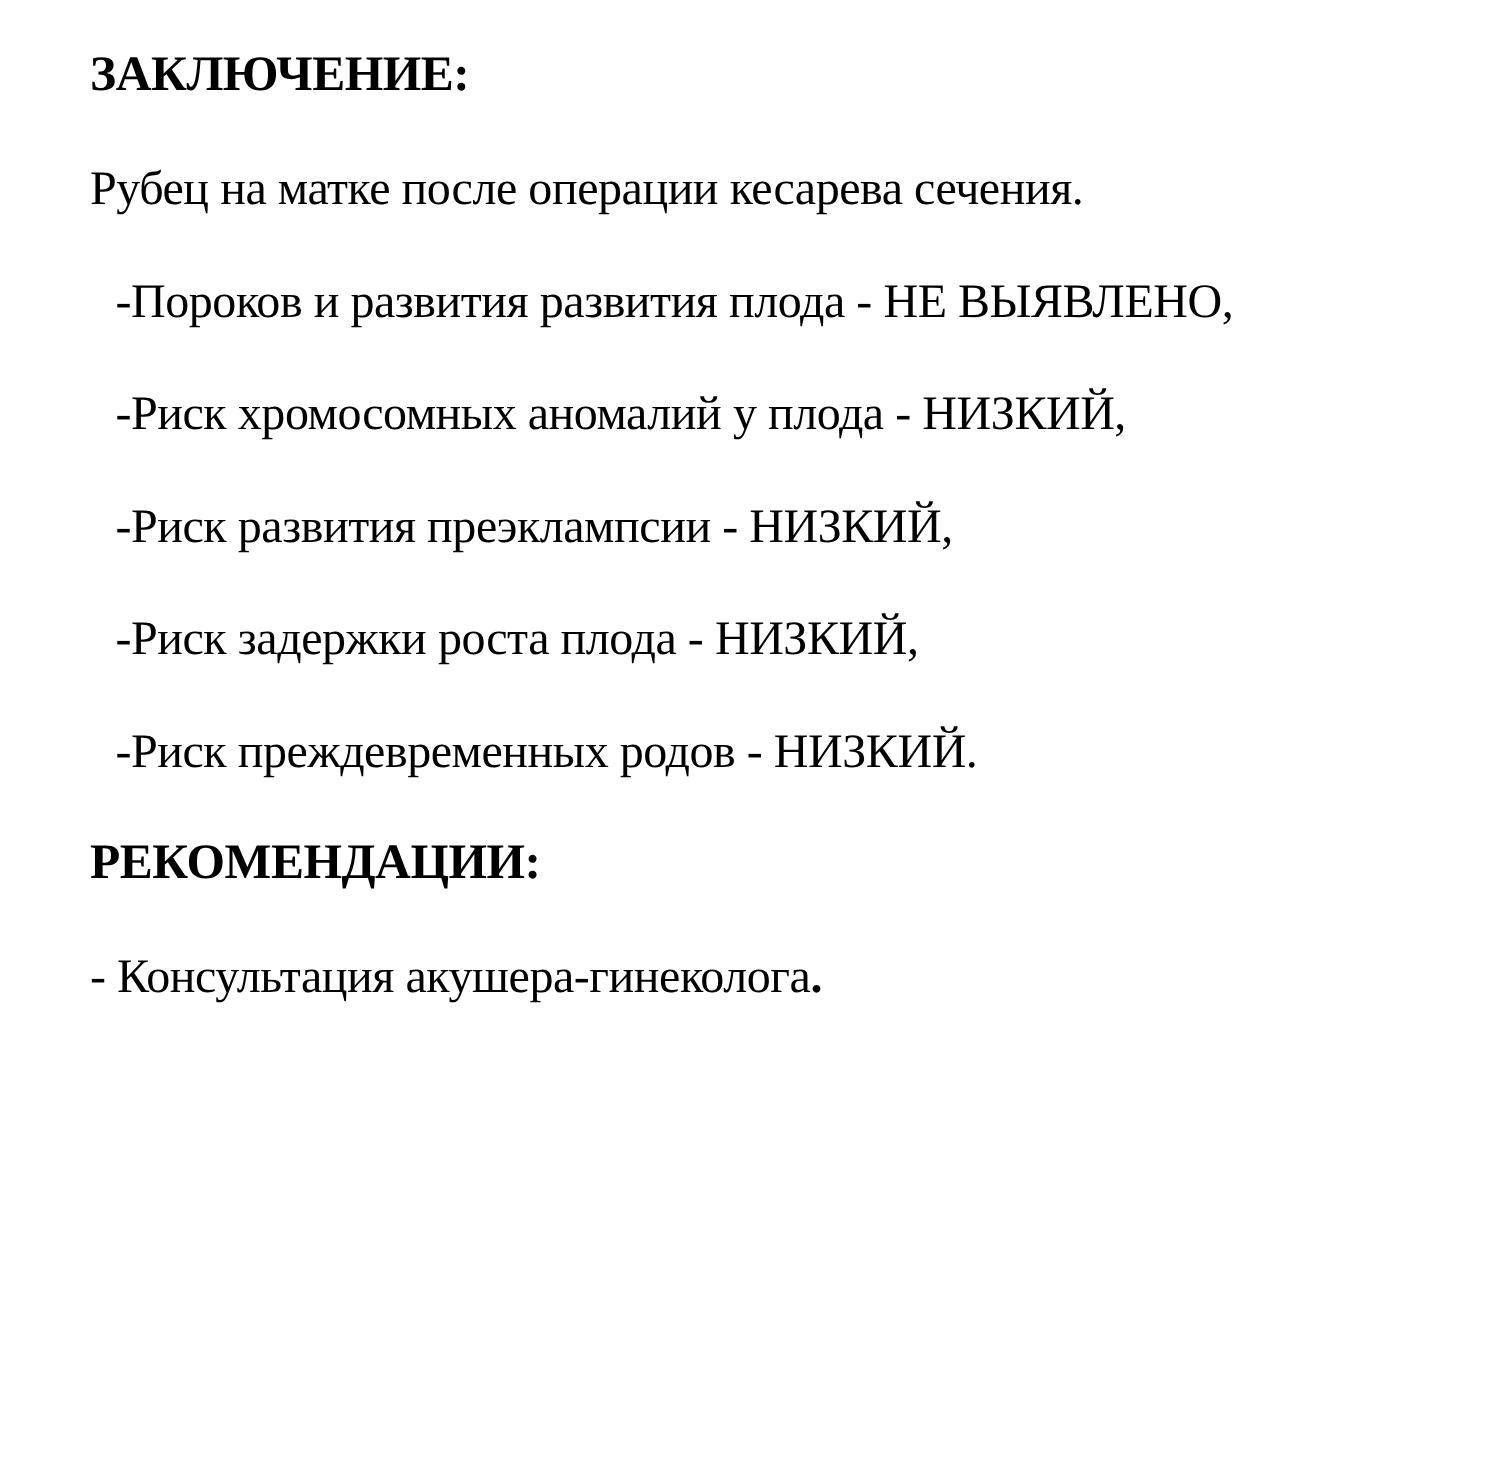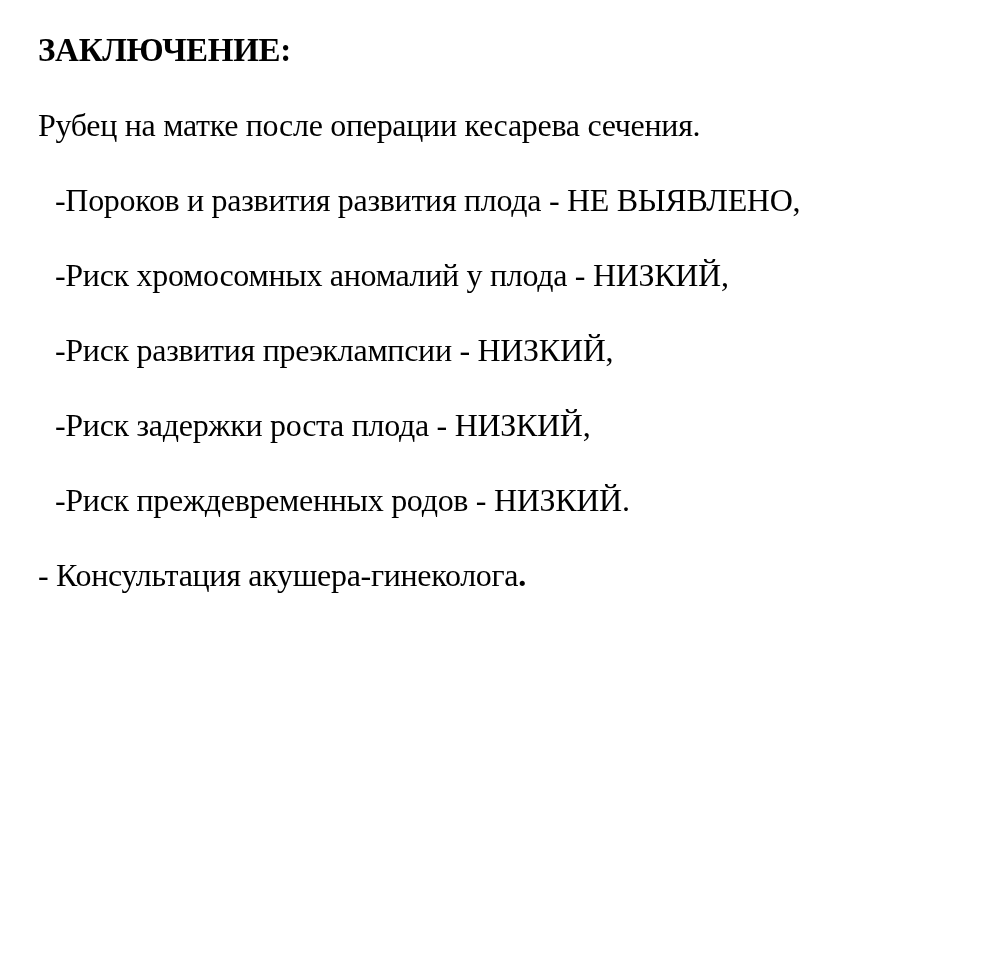--- a/index.html
+++ b/index.html
@@ -6,21 +6,21 @@
   html, body {
     margin: 0;
     padding: 0;
     background: #ffffff;
   }
   .page {
     position: relative;
     width: 1000px;
     height: 767px;
     box-sizing: border-box;
-    padding: 30px 40px 30px 38px;
+    padding: 30px 40px 30px 60px;
     background: #ffffff;
     color: #000000;
     font-family: "Liberation Serif", "DejaVu Serif", serif;
     font-size: 32px;
     overflow: hidden;
     letter-spacing: -0.3px;
   }
   .heading {
     font-size: 33px;
     font-weight: bold;
@@ -56,17 +56,18 @@
   <p class="para finding">-Пороков и развития развития плода - НЕ ВЫЯВЛЕНО,</p>
 
   <p class="para finding">-Риск хромосомных аномалий у плода - НИЗКИЙ,</p>
 
   <p class="para finding">-Риск развития преэклампсии - НИЗКИЙ,</p>
 
   <p class="para finding">-Риск задержки роста плода - НИЗКИЙ,</p>
 
   <p class="para finding">-Риск преждевременных родов - НИЗКИЙ.</p>
 
+  <h1 class="heading spaced">РЕКОМЕНДАЦИИ:</h1>
 
   <p class="para"><span>- Консультация акушера-гинеколога</span><span class="bold">.</span></p>
 
 
 </div>
 
 </body></html>

